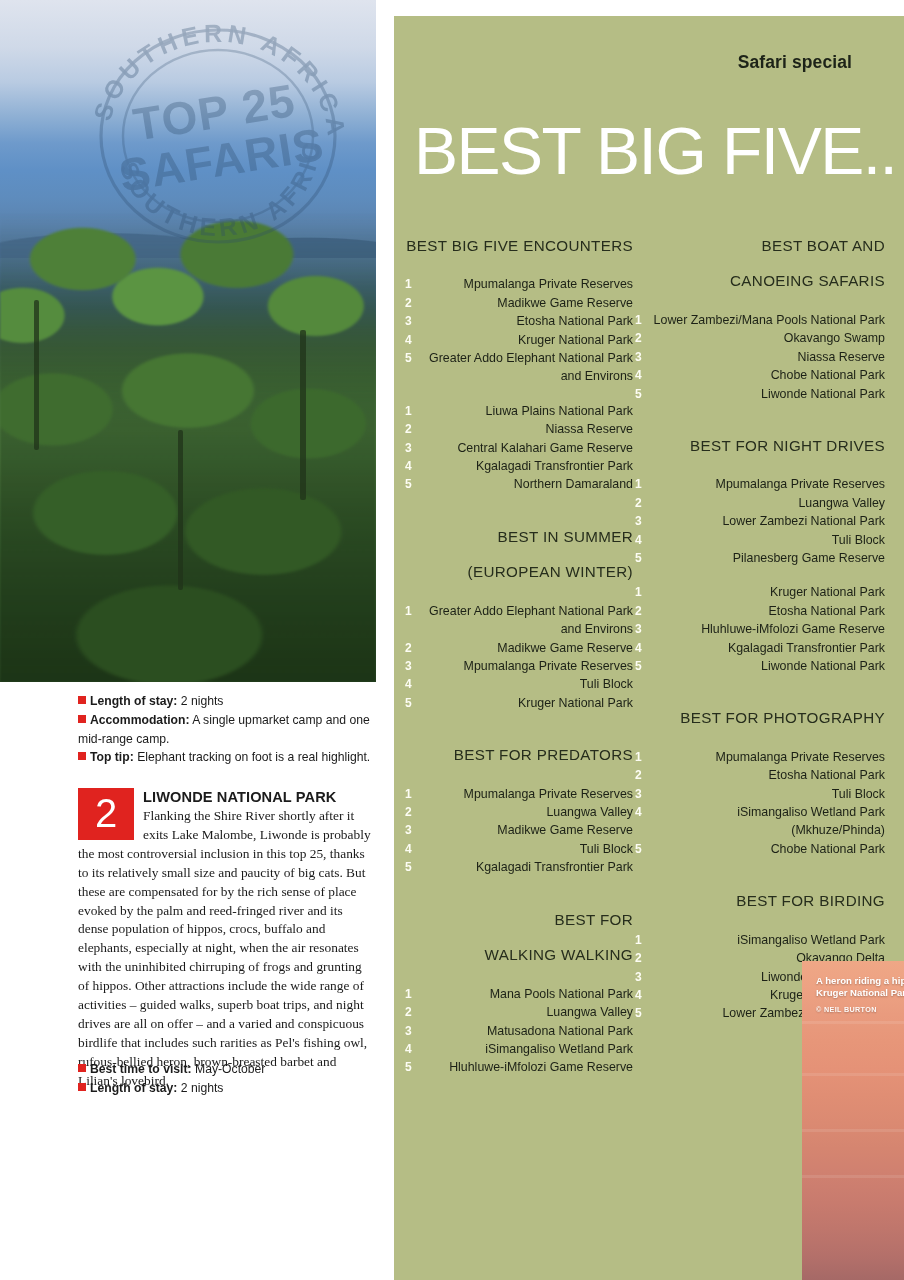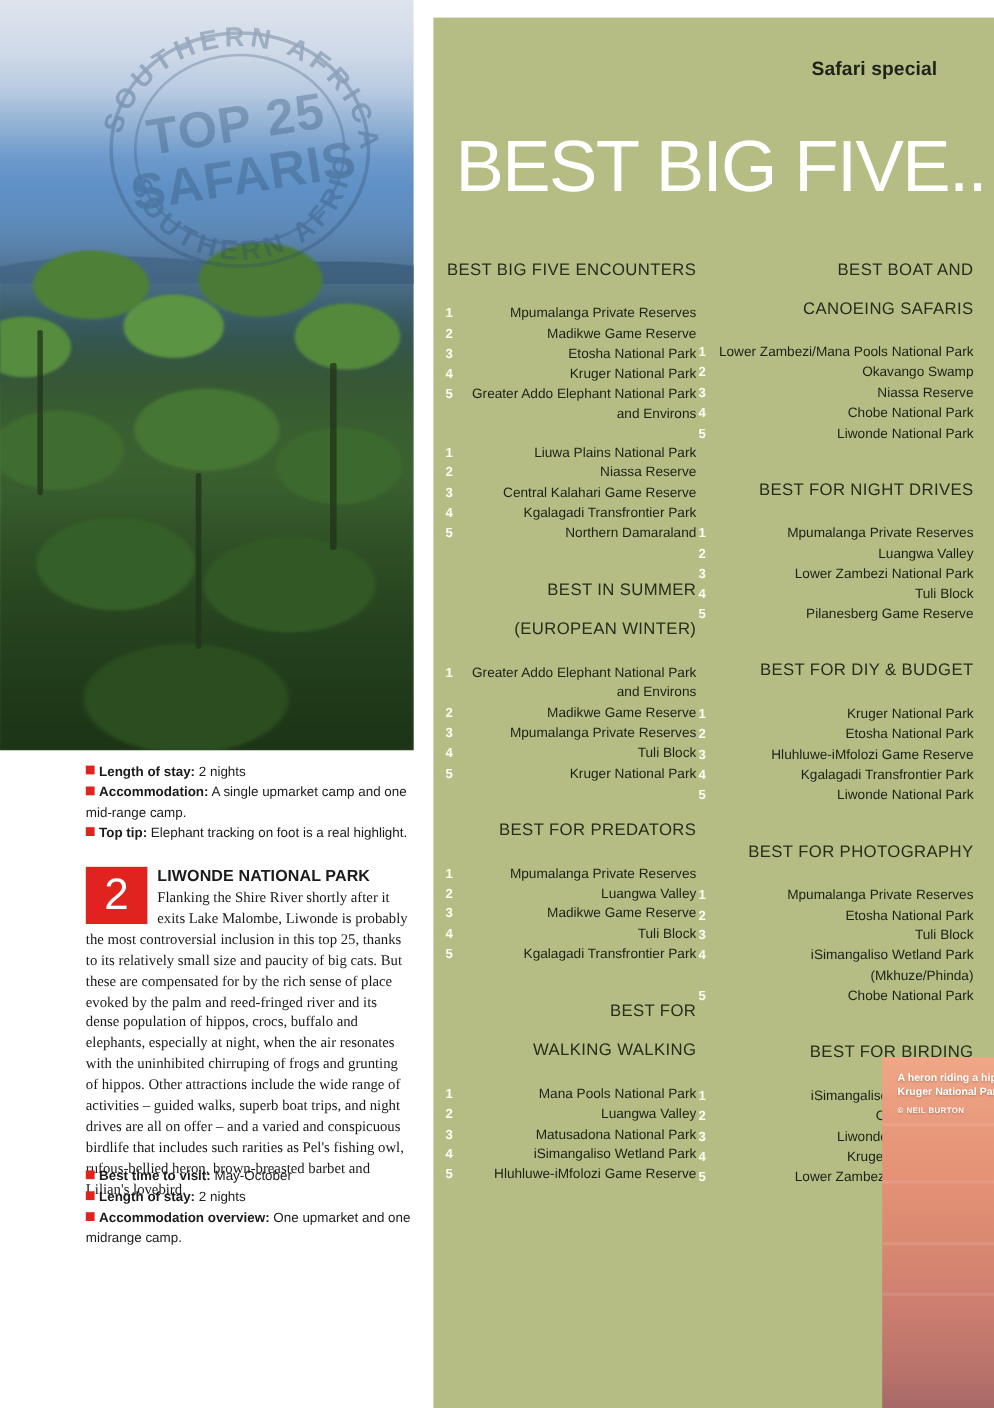--- a/index.html
+++ b/index.html
@@ -201,23 +201,20 @@
       <div class="entry-body">Flanking the Shire River shortly after it exits Lake Malombe, Liwonde is probably the most controversial inclusion in this top 25, thanks to its relatively small size and paucity of big cats. But these are compensated for by the rich sense of place evoked by the palm and reed-fringed river and its dense population of hippos, crocs, buffalo and elephants, especially at night, when the air resonates with the uninhibited chirruping of frogs and grunting of hippos. Other attractions include the wide range of activities – guided walks, superb boat trips, and night drives are all on offer – and a varied and conspicuous birdlife that includes such rarities as Pel's fishing owl, rufous-bellied heron, brown-breasted barbet and Lilian's lovebird.</div>
     </div>
 
     <div class="tips-bot">
       <div class="tip-line">
         <span class="bsq"></span><b>Best time to visit:</b><span> May-October</span>
       </div>
       <div class="tip-line">
         <span class="bsq"></span><b>Length of stay:</b><span> 2 nights</span>
       </div>
-      <div class="tip-line">
-        <span class="bsq"></span><b>Accommodation overview:</b><span> One upmarket and one midrange camp.</span>
-      </div>
     </div>
   </div>
 
   <div class="green">
 
     <div class="kicker">Safari special</div>
 
     <div class="masthead">
       <svg viewBox="0 0 480 78" xmlns="http://www.w3.org/2000/svg">
         <text id="mastheadText" x="0" y="62" font-family="'Liberation Sans',sans-serif" font-size="66" font-weight="300" letter-spacing="-1.5" fill="#ffffff">BEST BIG FIVE...</text>
@@ -421,23 +418,20 @@
                 <span class="cont">Tuli Block</span>
               </li>
             <li>
                 <span class="n">5</span>
                 <span class="cont">Pilanesberg Game Reserve</span>
               </li>
           </ol>
         </div>
 
         <div class="cat">
-          <div class="cat-title">
-            <span>BEST FOR DIY &amp; BUDGET</span>
-          </div>
           <ol class="picks">
             <li>
                 <span class="n">1</span>
                 <span class="cont">Kruger National Park</span>
               </li>
             <li>
                 <span class="n">2</span>
                 <span class="cont">Etosha National Park</span>
               </li>
             <li>

